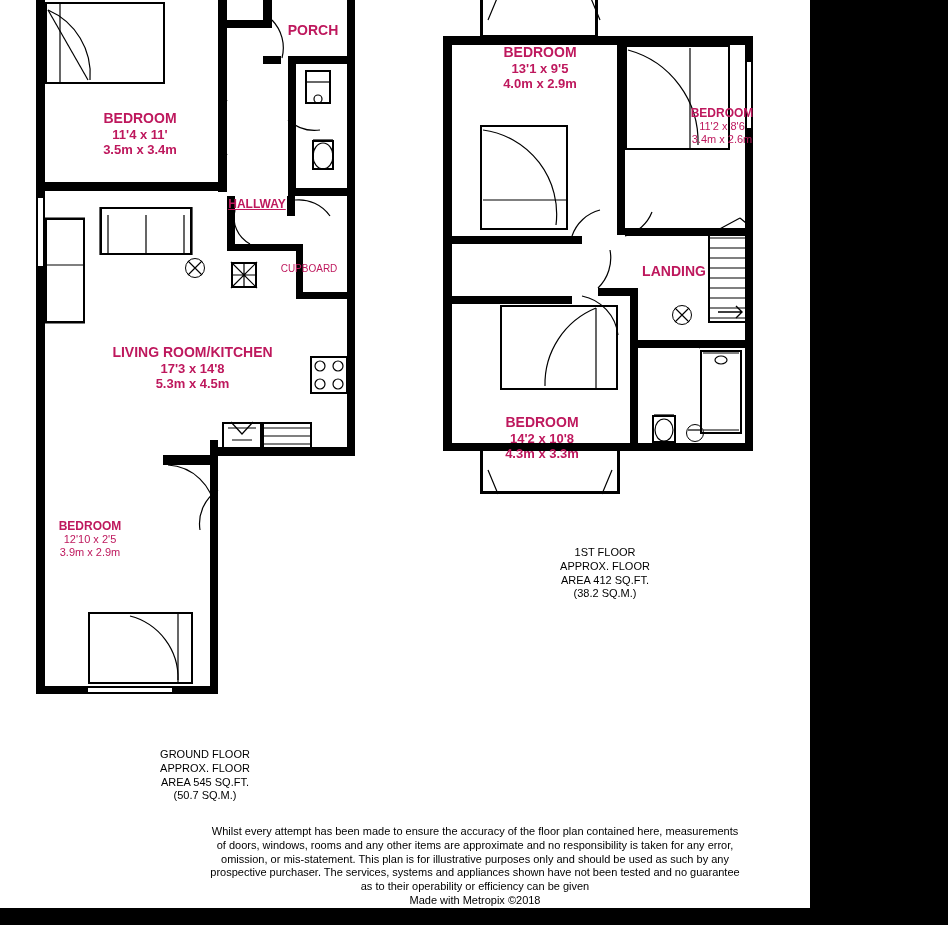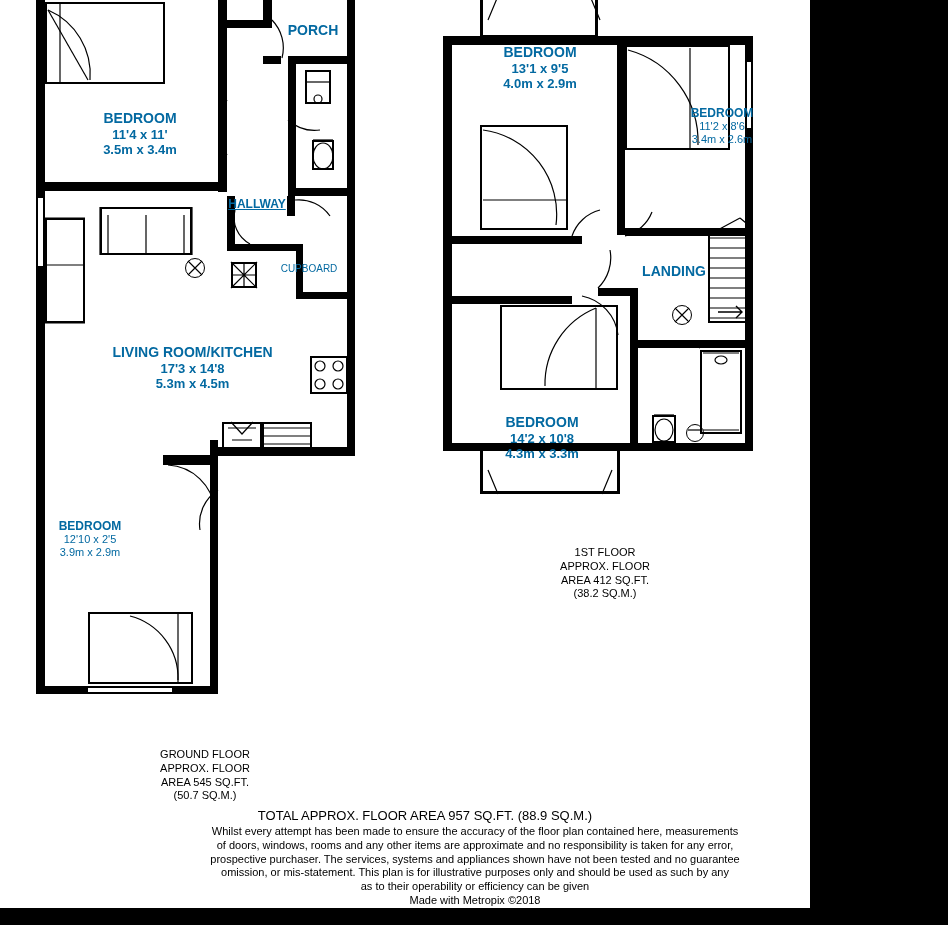--- a/index.html
+++ b/index.html
@@ -50,21 +50,21 @@
   }
   .outline-thick {
     position: absolute;
     border: 3px solid #000000;
     box-sizing: border-box;
     background: transparent;
   }
   .lbl {
     position: absolute;
     text-align: center;
-    color: #0369a1;
+    color: #be185d;
     line-height: 1.18;
     white-space: nowrap;
   }
   .lbl-room {
     font-weight: bold;
     font-size: 14px;
   }
   .lbl-room-sm {
     font-weight: bold;
     font-size: 12px;
@@ -322,29 +322,26 @@
     <div>(38.2 SQ.M.)</div>
   </div>
 
   <div class="footer" style="left:105px; top:748px; width:200px;">
     <div>GROUND FLOOR</div>
     <div>APPROX. FLOOR</div>
     <div>AREA 545 SQ.FT.</div>
     <div>(50.7 SQ.M.)</div>
   </div>
 
-  <div class="footer" style="left:185px; top:808px; width:480px;">
-    <div class="footer-total">TOTAL APPROX. FLOOR AREA 957 SQ.FT. (88.9 SQ.M.)</div>
-  </div>
 
   <div class="footer" style="left:160px; top:825px; width:630px;">
     <div>Whilst every attempt has been made to ensure the accuracy of the floor plan contained here, measurements</div>
     <div>of doors, windows, rooms and any other items are approximate and no responsibility is taken for any error,</div>
+    <div>omission, or mis-statement. This plan is for illustrative purposes only and should be used as such by any</div>
     <div>prospective purchaser. The services, systems and appliances shown have not been tested and no guarantee</div>
-    <div>omission, or mis-statement. This plan is for illustrative purposes only and should be used as such by any</div>
     <div>as to their operability or efficiency can be given</div>
     <div>Made with Metropix ©2018</div>
   </div>
 
 </div>
 
 <div class="blackbar-right"></div>
 <div class="blackbar-bottom"></div>
 
 </body></html>

